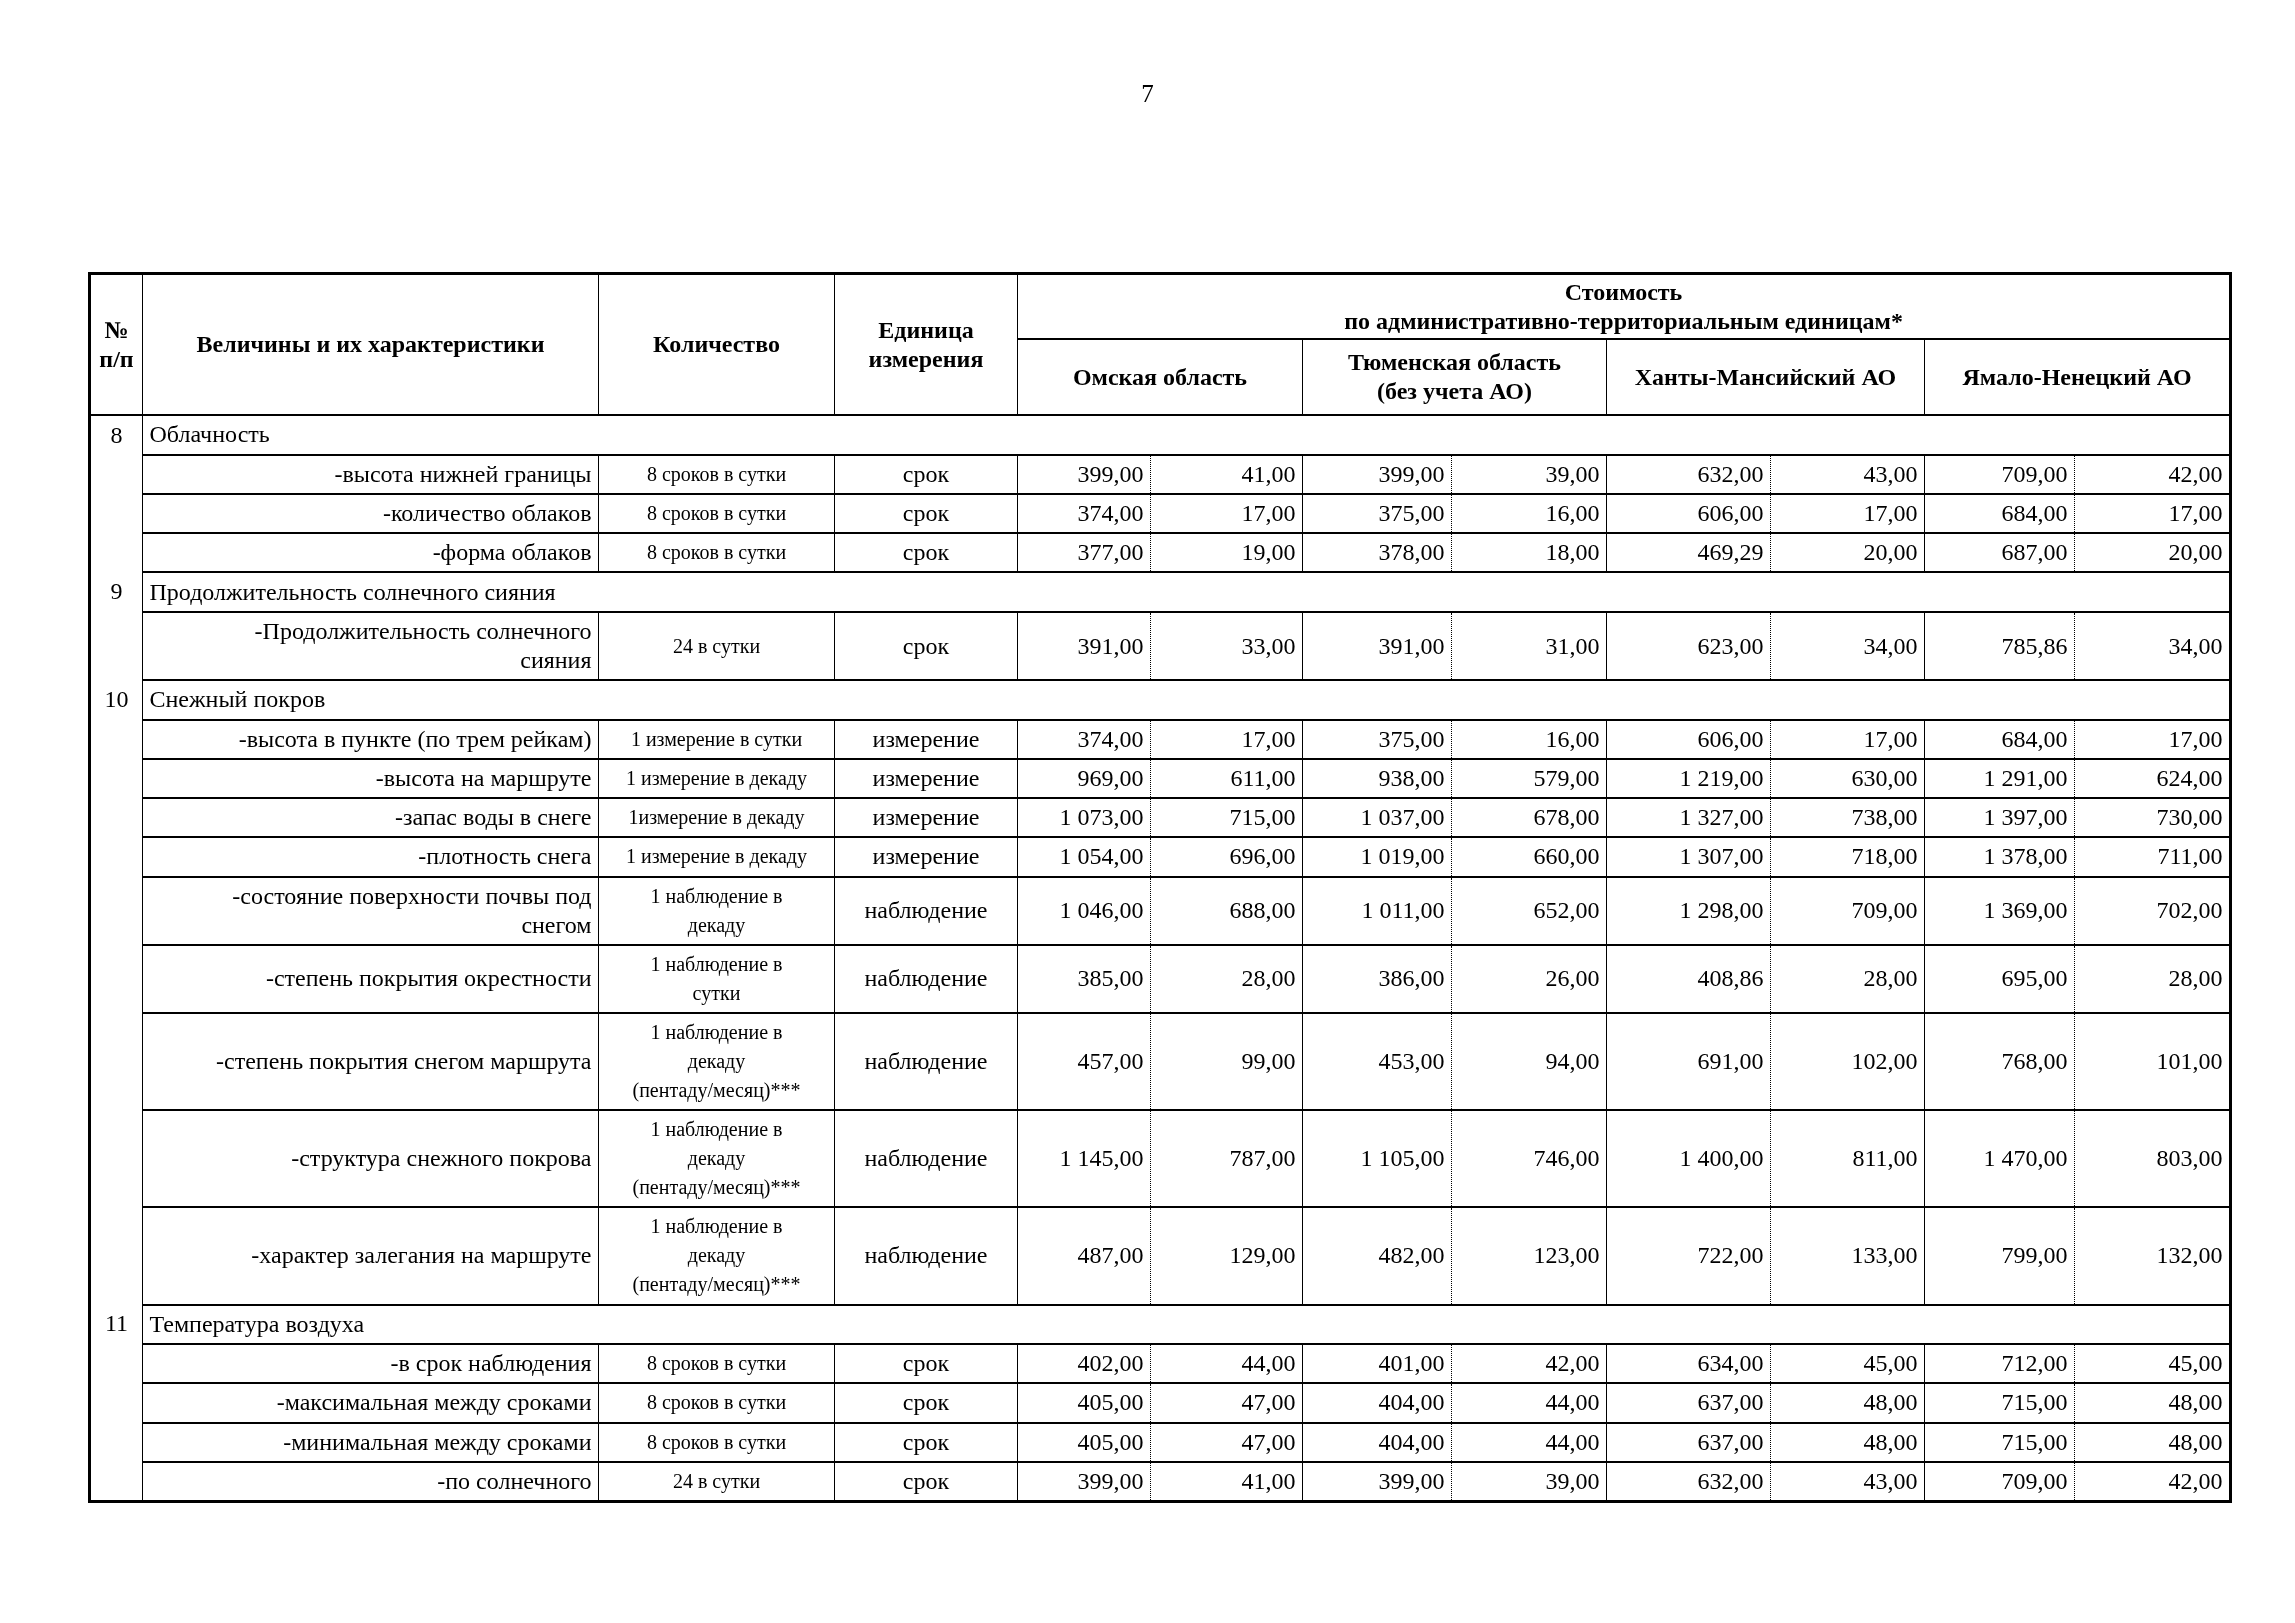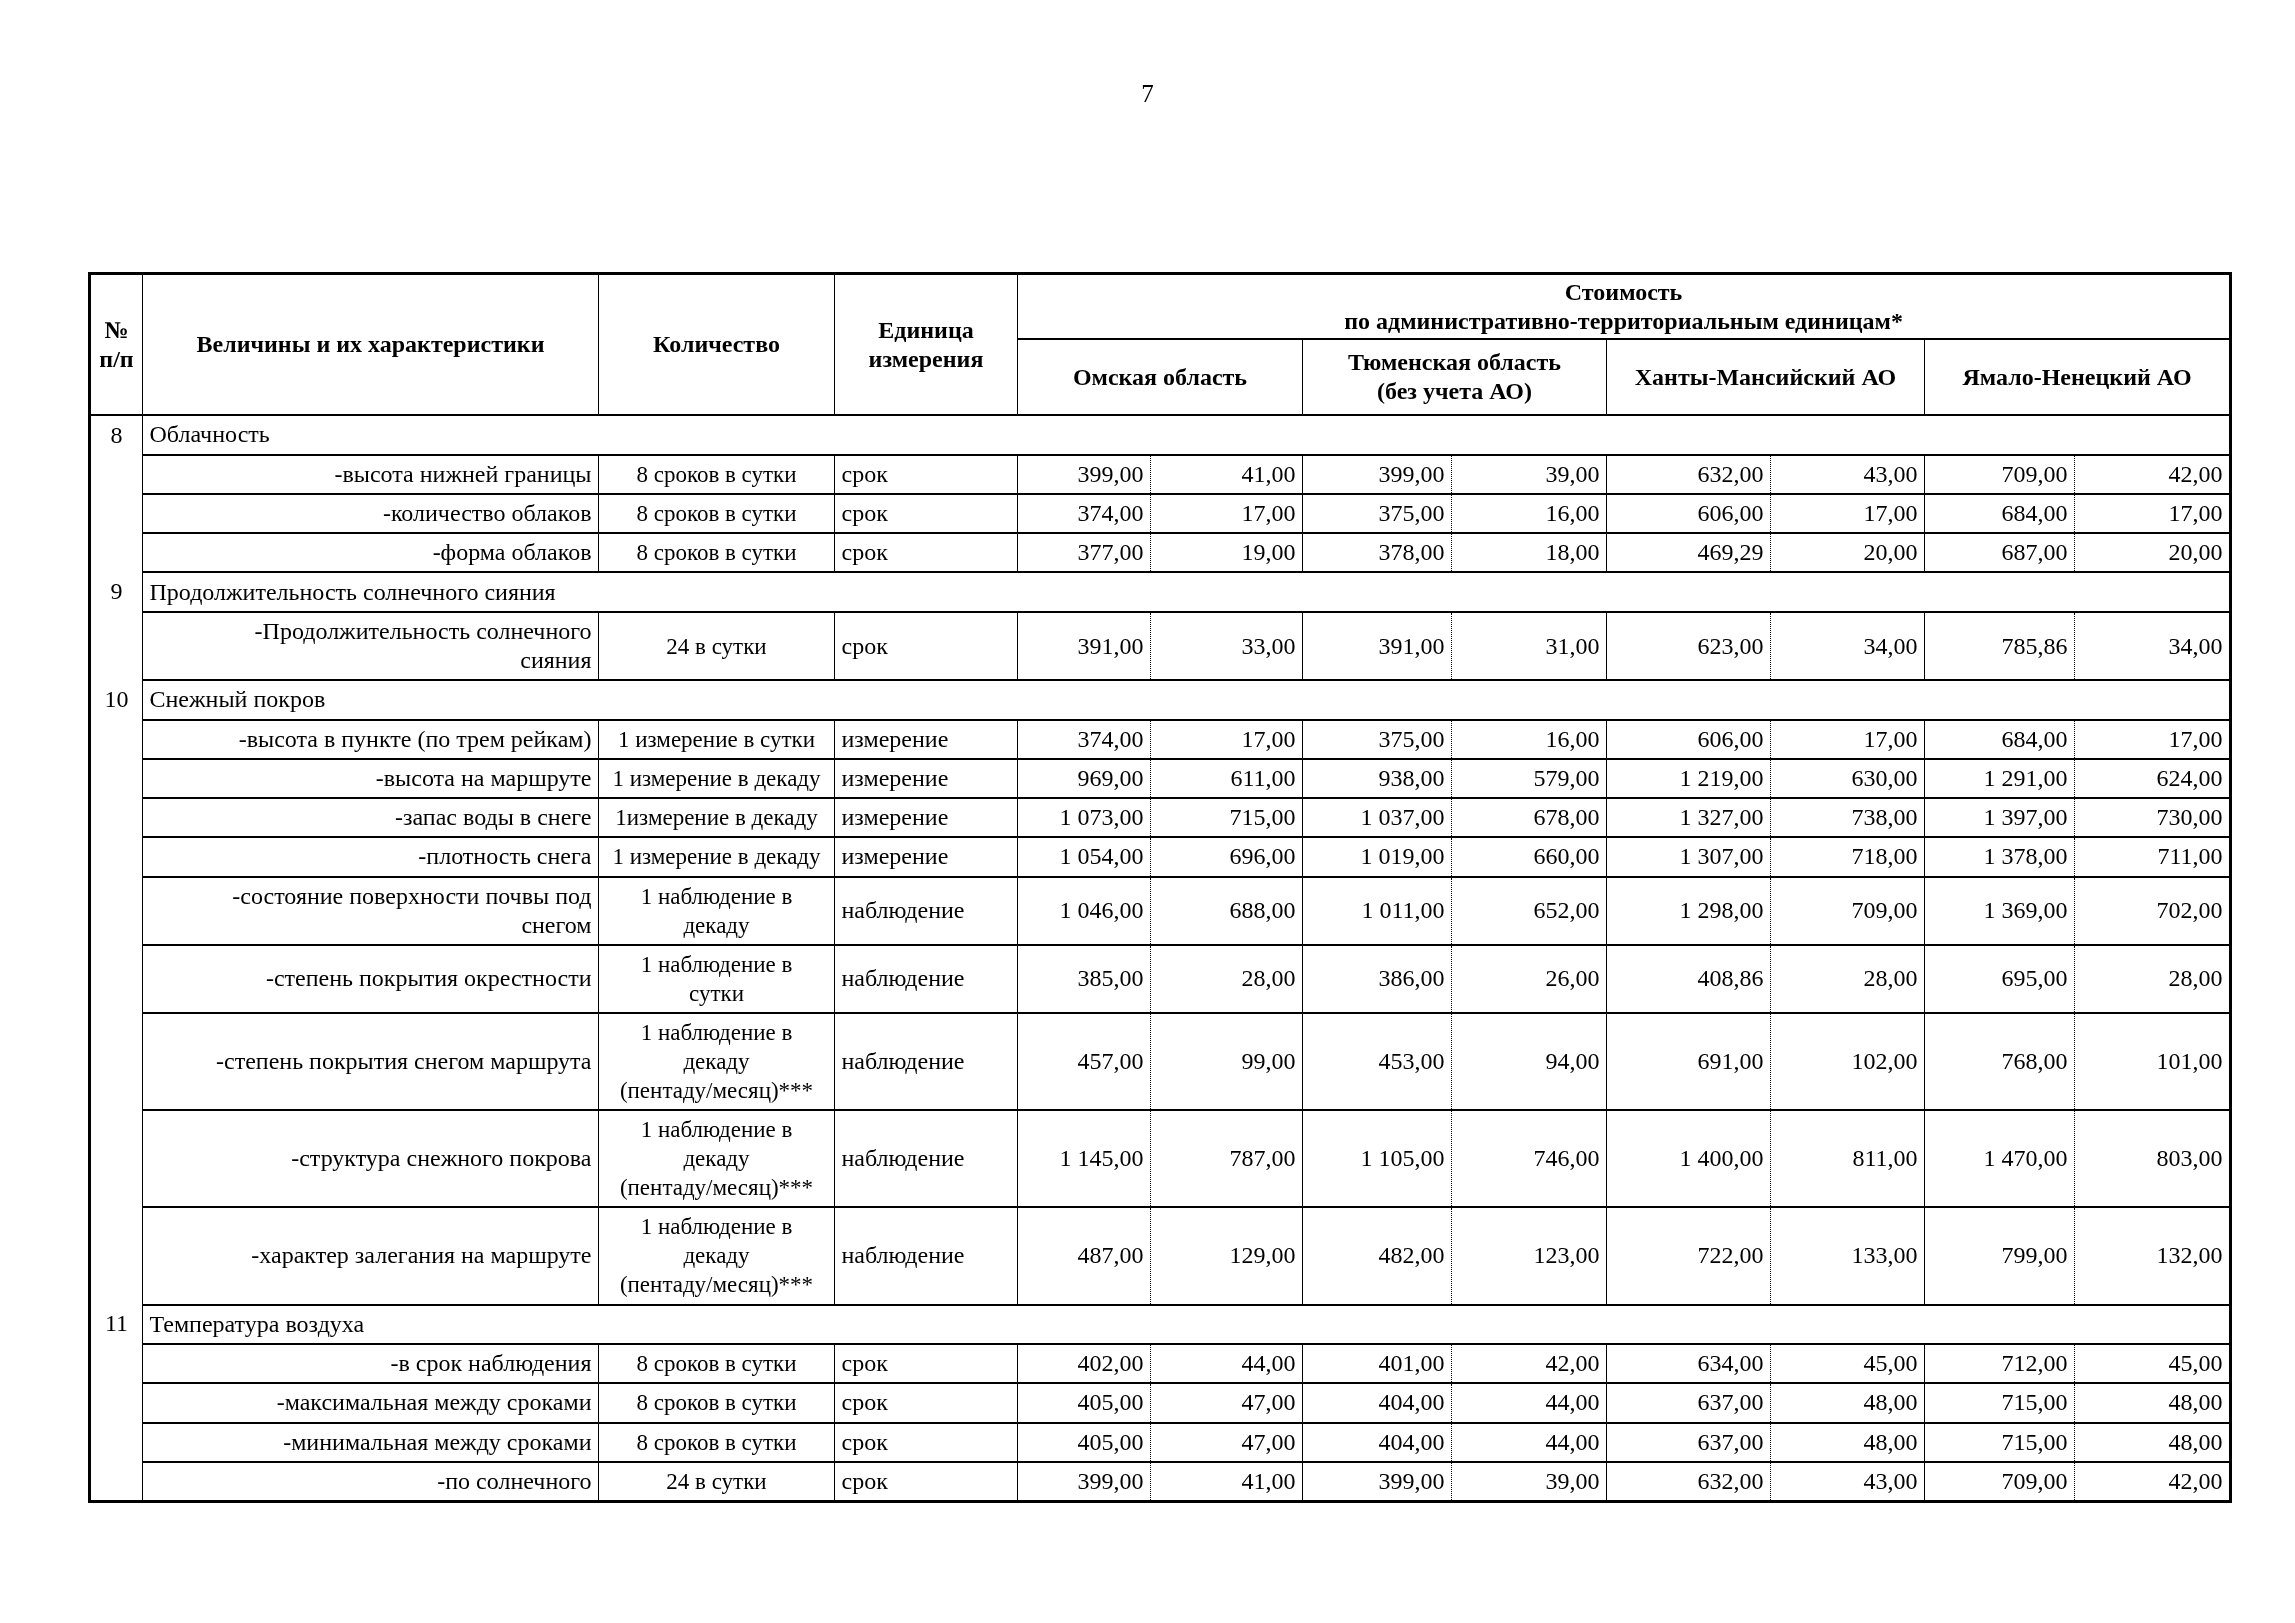--- a/index.html
+++ b/index.html
@@ -67,25 +67,25 @@
     font-family: Liberation Serif, serif;
   }
   .name-cell {
     text-align: right;
     white-space: pre-line;
     padding-left: 5.7px;
   }
   .qty-cell {
     text-align: center;
     white-space: pre;
-    font-size: 23px;
+    font-size: 20px;
     padding: 4.1px 1.6px;
   }
   .unit-cell {
-    text-align: left;
+    text-align: center;
     white-space: pre;
   }
   .val-cell {
     text-align: right;
     white-space: nowrap;
     padding: 4.1px 6.5px 4.1px 1.6px;
   }
   .val-a { border-right: 1.6px dotted #000; }
   .val-b { border-left-style: none; border-left-width: 0; }
 </style>

